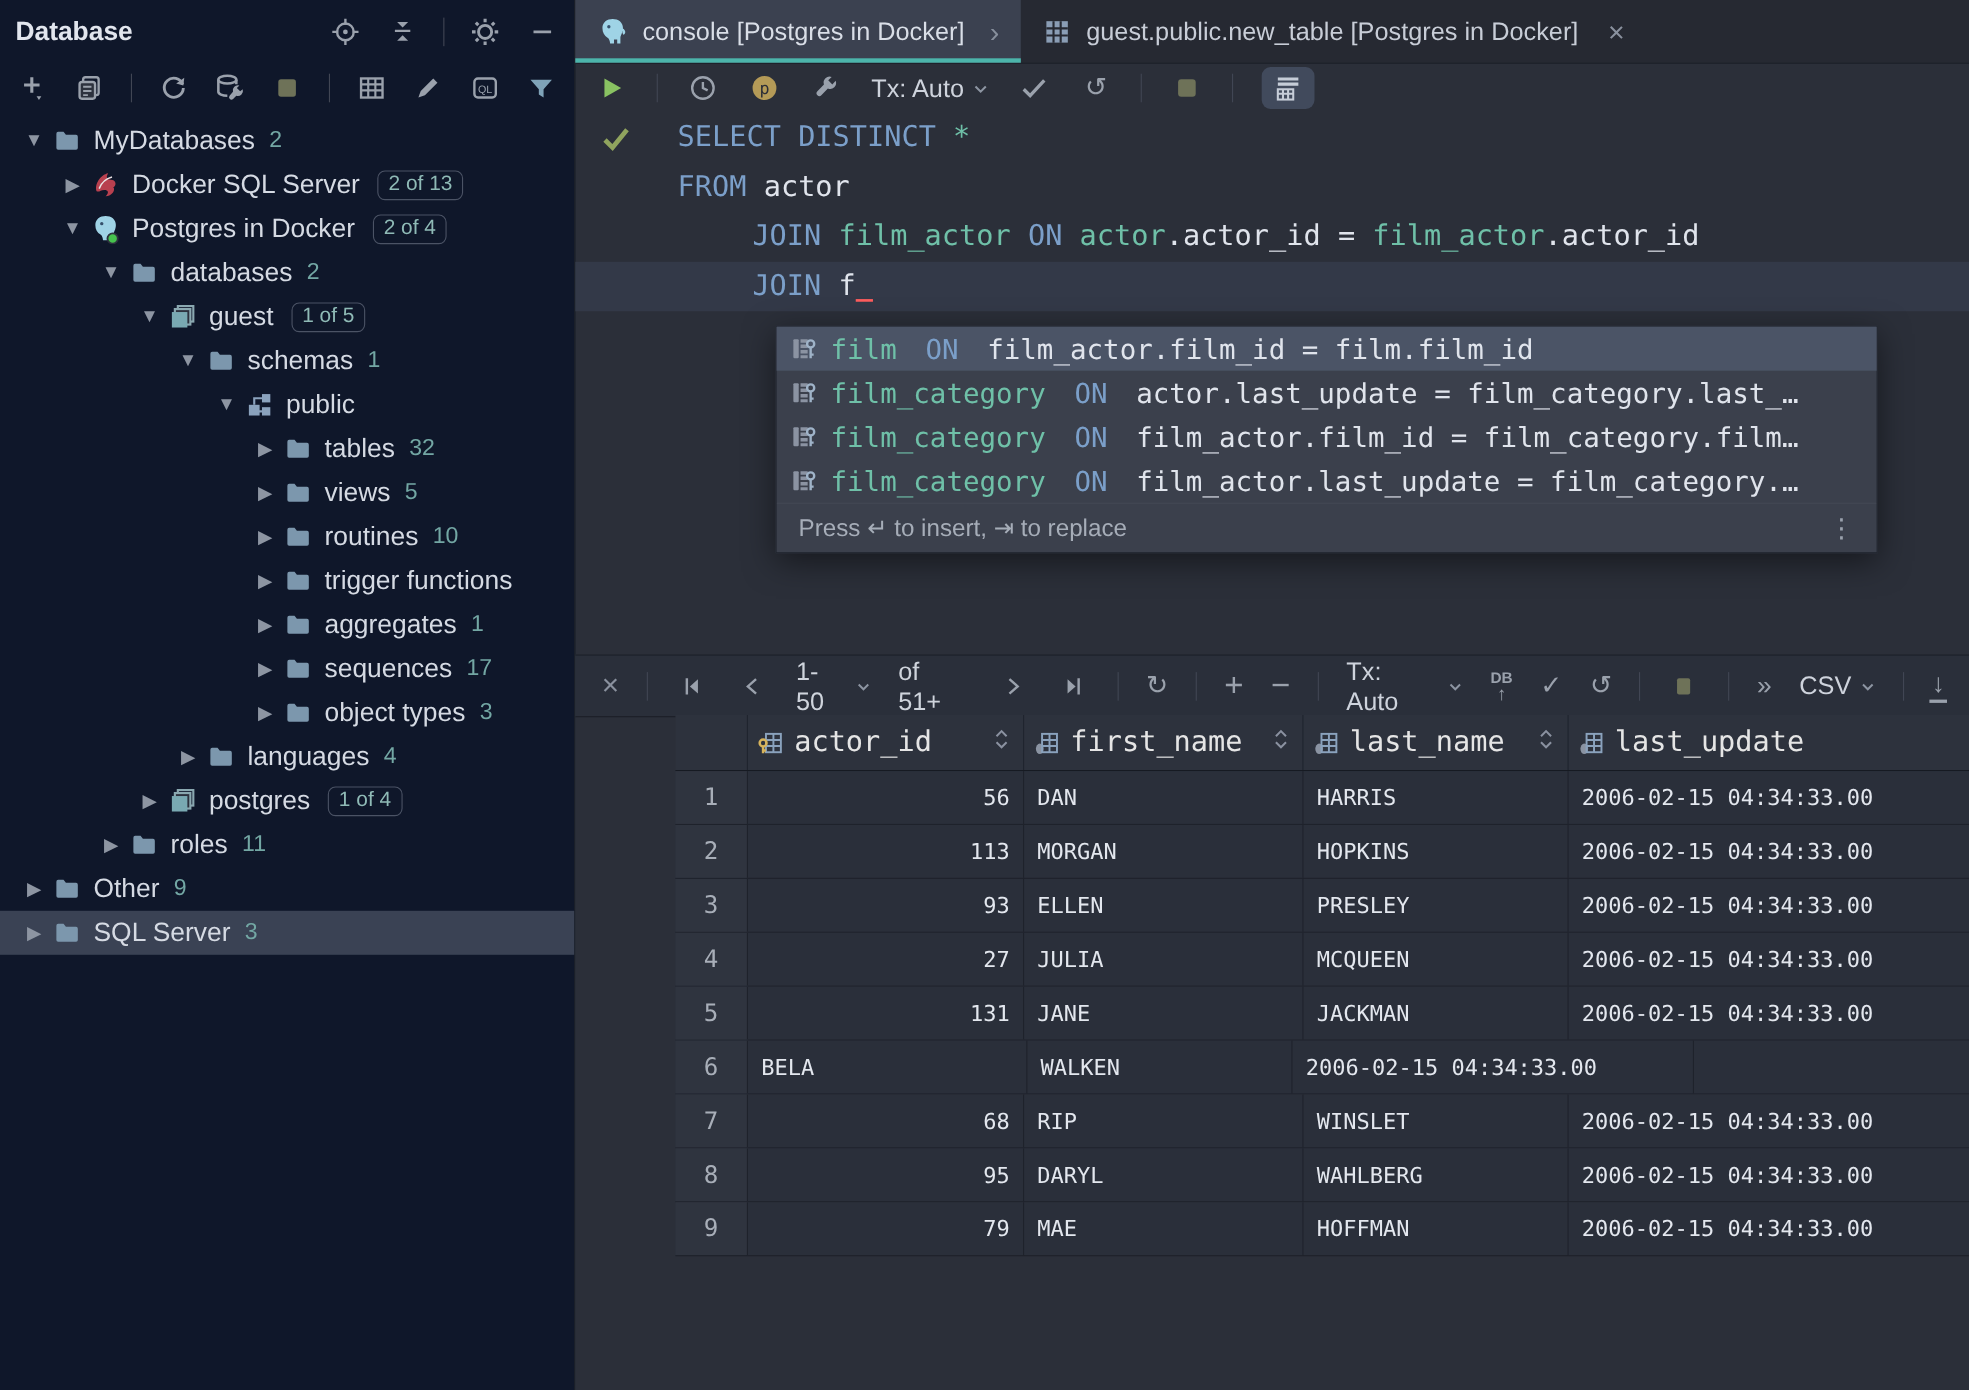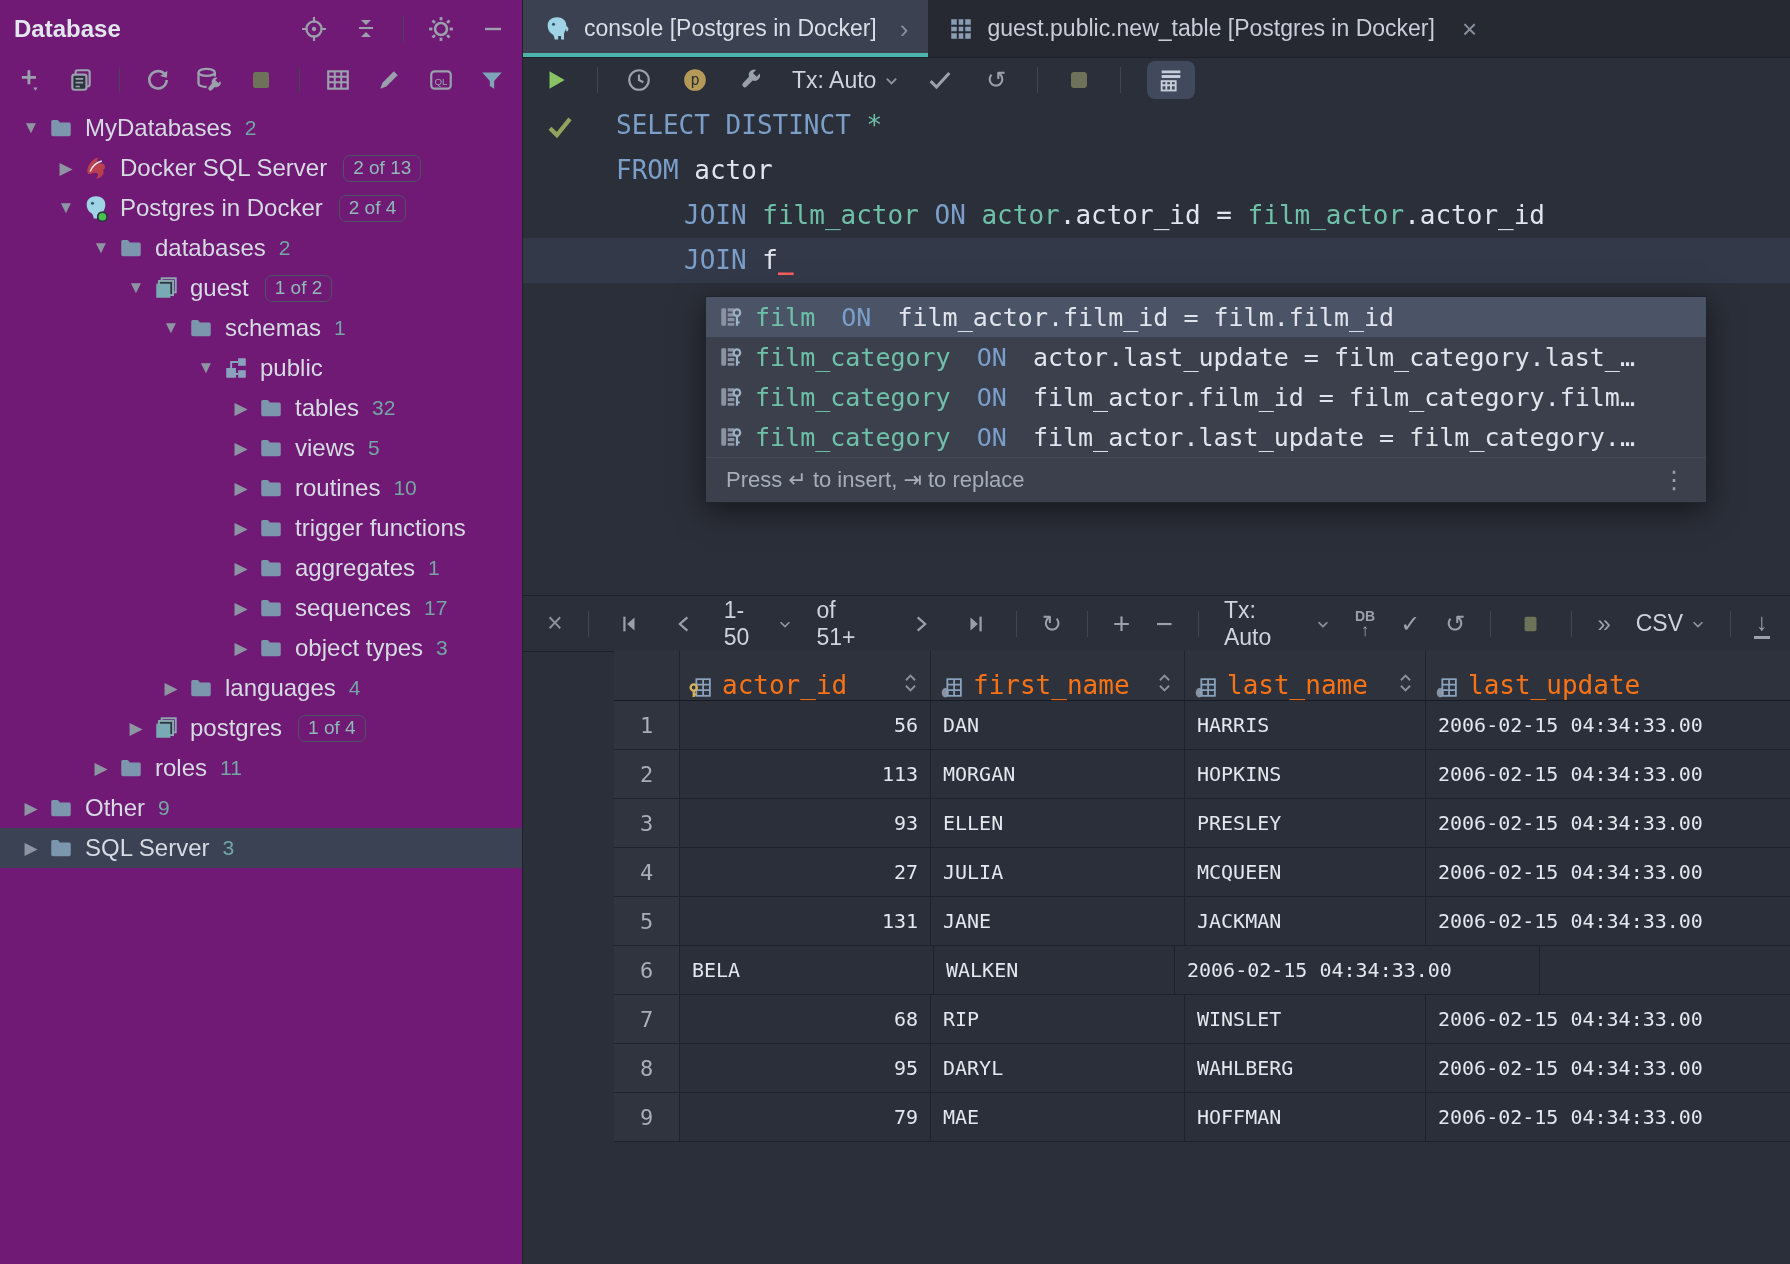--- a/index.html
+++ b/index.html
@@ -1,19 +1,19 @@
 <!DOCTYPE html>
 <html><head>
 <meta charset="utf-8">
 <style>
   html,body{margin:0;padding:0;background:#23262e;}
   #app{position:relative;width:1790px;height:1264px;overflow:hidden;
        font-family:"Liberation Sans",sans-serif;color:#d5dae3;background:#2b2f39;}
   
-  #sidebar{position:absolute;left:0;top:0;width:522px;height:1264px;background:#701a75;border-right:1px solid #1e222a;}
+  #sidebar{position:absolute;left:0;top:0;width:522px;height:1264px;background:#0f172a;border-right:1px solid #1e222a;}
   .sb-header{height:57px;display:flex;align-items:center;padding:0 14px;}
   .sb-title{font-size:24px;font-weight:600;color:#e2e6ee;flex:0 0 auto;}
   .sb-header-icons{margin-left:auto;display:flex;align-items:center;gap:22px;}
   .sb-toolbar{height:46px;display:flex;align-items:center;gap:24px;padding:0 16px;}
   .vdiv{width:1px;height:26px;background:#414654;}
   .icon-btn{display:inline-flex;align-items:center;justify-content:center;width:30px;height:30px;cursor:default;}
   .icon-btn svg{display:block;}
   #tree{position:absolute;top:108px;left:0;right:0;}
   .trow{height:40px;display:flex;align-items:center;font-size:24px;color:#d5dae3;white-space:nowrap;}
   .trow.selected{background:#3a4254;}
@@ -48,22 +48,22 @@
   #popup-footer{height:44px;display:flex;align-items:center;padding:0 20px;font-family:"Liberation Sans",sans-serif;
                 font-size:22px;color:#a6adb8;border-top:1px solid rgba(255,255,255,.05);}
   .kebab{margin-left:auto;color:#9aa1ad;font-size:24px;letter-spacing:0;}
   
   #results{position:absolute;left:0;top:595px;right:0;bottom:0;background:#2b2f39;}
   #rtoolbar{height:55px;display:flex;align-items:center;gap:25px;padding:0 22px 0 24px;background:#2a2f3a;
             border-top:1px solid #1c2028;border-bottom:1px solid #1c2028;font-size:23px;color:#cfd4dc;}
   .pager-lbl{display:flex;align-items:center;gap:8px;}
   #grid{position:absolute;left:91px;top:55px;width:1177px;}
   .gh{display:flex;height:50px;background:#2d323d;border-bottom:1px solid #161a22;}
-  .gh .cell{display:flex;align-items:flex-end;gap:9px;padding:0 8px;border-right:1px solid #1f242e;
-            font-family:"DejaVu Sans Mono",monospace;font-size:26px;color:#f97316;box-sizing:border-box;}
+  .gh .cell{display:flex;align-items:center;gap:9px;padding:0 8px;border-right:1px solid #1f242e;
+            font-family:"DejaVu Sans Mono",monospace;font-size:26px;color:#e5e5e5;box-sizing:border-box;}
   .grow{display:flex;height:48px;border-bottom:1px solid #1e222b;background:#2a2f3a;}
   .grow .cell{display:flex;align-items:center;border-right:1px solid #1e222b;font-family:"DejaVu Sans Mono",monospace;
               font-size:20px;color:#e3e7ee;box-sizing:border-box;overflow:hidden;white-space:nowrap;}
   .cell.num{justify-content:center;background:#2f343f;color:#a8aeb8;font-size:22px;}
   .cell.r{justify-content:flex-end;padding-right:12px;}
   .cell.l{padding-left:12px;}
   .sorter{margin-left:auto;margin-right:4px;flex:0 0 auto;}
   
   .g{color:#9aa1ac;font-size:24px;line-height:1;}
   .dl{position:relative;color:#9aa1ac;font-size:24px;line-height:1;padding-bottom:3px;}
@@ -222,21 +222,21 @@
         <div class="trow" style="padding-left: 121px;">
           <span class="tarrow">▼</span>
           <span class="ticon">
             <svg width="26" height="26" viewBox="0 0 24 24">
               <rect x="8" y="3" width="13" height="13" fill="none" stroke="#8aa8b0" stroke-width="1.8"></rect>
               <rect x="5.5" y="5.5" width="13" height="13" fill="#2d323e" stroke="#8aa8b0" stroke-width="1.8"></rect>
               <rect x="3" y="8" width="13" height="13" fill="#79a9b2"></rect>
             </svg>
           </span>
           <span class="tlabel">guest</span>
-          <span class="tbadge">1 of 2</span>
+          <span class="tbadge">1 of 5</span>
         </div>
         <div class="trow" style="padding-left: 156px;">
           <span class="tarrow">▼</span>
           <span class="ticon">
             <svg width="26" height="26" viewBox="0 0 24 24">
               <path d="M3 6 a1.5 1.5 0 0 1 1.5 -1.5 H9 l2 2.5 h8.5 A1.5 1.5 0 0 1 21 8.5 V18 a1.5 1.5 0 0 1 -1.5 1.5 h-15 A1.5 1.5 0 0 1 3 18 Z" fill="#7c97ad"></path>
             </svg>
           </span>
           <span class="tlabel">schemas</span>
           <span class="tcount">1</span>

